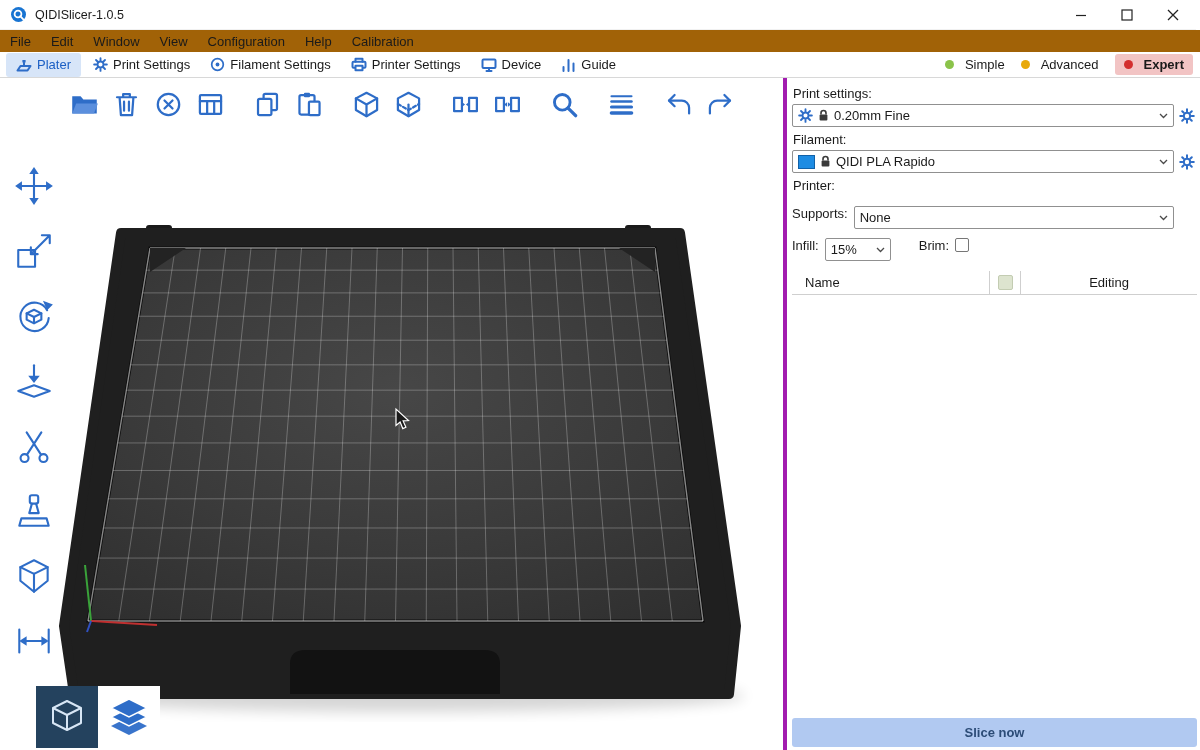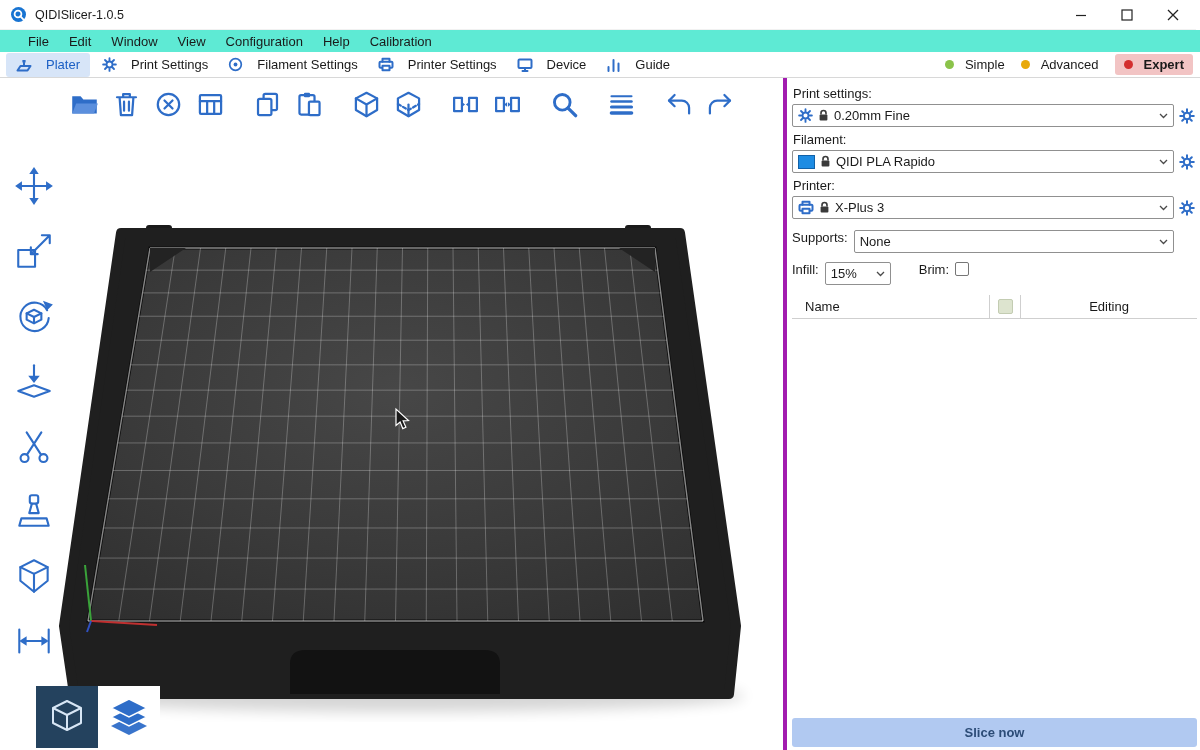--- a/index.html
+++ b/index.html
@@ -9,26 +9,26 @@
 svg{display:block}
 .bi,.sico{fill:none;stroke:#2e6dc8;stroke-width:2;stroke-linecap:round;stroke-linejoin:round}
 
 
 .titlebar{position:absolute;top:0;left:0;right:4px;height:30px;background:#fff;display:flex;align-items:center;padding-left:10px;gap:8px;border-bottom:1px solid #f1f1f1}
 .titlebar .title{font-size:12.5px}
 .win-controls{margin-left:auto;display:flex;height:30px}
 .win-btn{width:46px;height:30px;display:flex;align-items:center;justify-content:center}
 
 
-.menubar{position:absolute;top:30px;left:0;right:0;height:22px;display:flex;align-items:center;padding-left:18px;background:#5eead4}
+.menubar{position:absolute;top:30px;left:0;right:0;height:22px;display:flex;align-items:center;padding-left:0;background:#a16207}
 .menu-item{padding:0 10px;height:22px;display:flex;align-items:center}
 
 
 .tabbar{position:absolute;top:52px;left:0;right:0;height:26px;display:flex;align-items:center;background:#fff;border-bottom:1px solid #d8d8d8}
-.tab{display:flex;align-items:center;gap:14px;height:24px;padding:0 10px;color:#1a1a1a}
+.tab{display:flex;align-items:center;gap:5px;height:24px;padding:0 10px;color:#1a1a1a}
 .tab-active{background:#d7e5f8;border-radius:3px;color:#1b5fc4;margin:0 2px 0 6px}
 .modes{margin-left:auto;display:flex;align-items:center;gap:16px;padding-right:7px}
 .mode{display:flex;align-items:center;gap:11px}
 .dot{width:9px;height:9px;border-radius:50%;display:inline-block}
 .mode-expert{background:#f2c4c4;border-radius:3px;padding:3px 9px;font-weight:bold}
 
 
 .content{position:absolute;top:78px;left:0;right:0;bottom:0}
 .viewport{position:absolute;left:0;top:0;width:783px;height:672px;background:#fff;overflow:hidden}
 .bed-svg{position:absolute;left:0;top:0}
@@ -489,47 +489,20 @@
           <svg width="16" height="16" viewBox="0 0 16 16">
               <g class="bi" stroke-width="1.8">
                 <circle cx="8" cy="8" r="3.2"></circle>
                 <path d="M8 1.2v2.2M8 12.6v2.2M1.2 8h2.2M12.6 8h2.2M3.2 3.2l1.6 1.6M11.2 11.2l1.6 1.6M12.8 3.2l-1.6 1.6M4.8 11.2l-1.6 1.6"></path>
               </g>
             </svg>
         </button>
       </div>
 
       <div class="s-label">Printer:</div>
-      <div class="combo-row">
-        <div class="combo">
-          <svg width="16" height="15" viewBox="0 0 16 15">
-              <g class="bi" stroke-width="1.5">
-                <rect x="1.5" y="4.8" width="13" height="6" rx="1"></rect>
-                <path d="M4.5 4.8V1.8h7v3"></path>
-                <rect x="4.5" y="8.8" width="7" height="4.4" fill="#fff"></rect>
-              </g>
-            </svg>
-          <svg width="11" height="13" viewBox="0 0 11 13">
-              <path d="M3 5.5V4a2.5 2.5 0 0 1 5 0v1.5" fill="none" stroke="#3a3a3a" stroke-width="1.6"></path>
-              <rect x="1.6" y="5.5" width="7.8" height="6" rx="1" fill="#3a3a3a"></rect>
-            </svg>
-          <span>X-Plus 3</span>
-          <svg class="chev" width="9" height="6" viewBox="0 0 9 6">
-              <path d="M1 1l3.5 3.5L8 1" fill="none" stroke="#4a4a4a" stroke-width="1.3"></path>
-            </svg>
-        </div>
-        <button class="gear-btn">
-          <svg width="16" height="16" viewBox="0 0 16 16">
-              <g class="bi" stroke-width="1.8">
-                <circle cx="8" cy="8" r="3.2"></circle>
-                <path d="M8 1.2v2.2M8 12.6v2.2M1.2 8h2.2M12.6 8h2.2M3.2 3.2l1.6 1.6M11.2 11.2l1.6 1.6M12.8 3.2l-1.6 1.6M4.8 11.2l-1.6 1.6"></path>
-              </g>
-            </svg>
-        </button>
-      </div>
 
       <div class="inline-row" style="margin-top:10px">
         <span style="margin-right:6px">Supports:</span>
         <div class="combo" style="margin-right:23px">
           <span>None</span>
           <svg class="chev" width="9" height="6" viewBox="0 0 9 6">
               <path d="M1 1l3.5 3.5L8 1" fill="none" stroke="#4a4a4a" stroke-width="1.3"></path>
             </svg>
         </div>
       </div>

